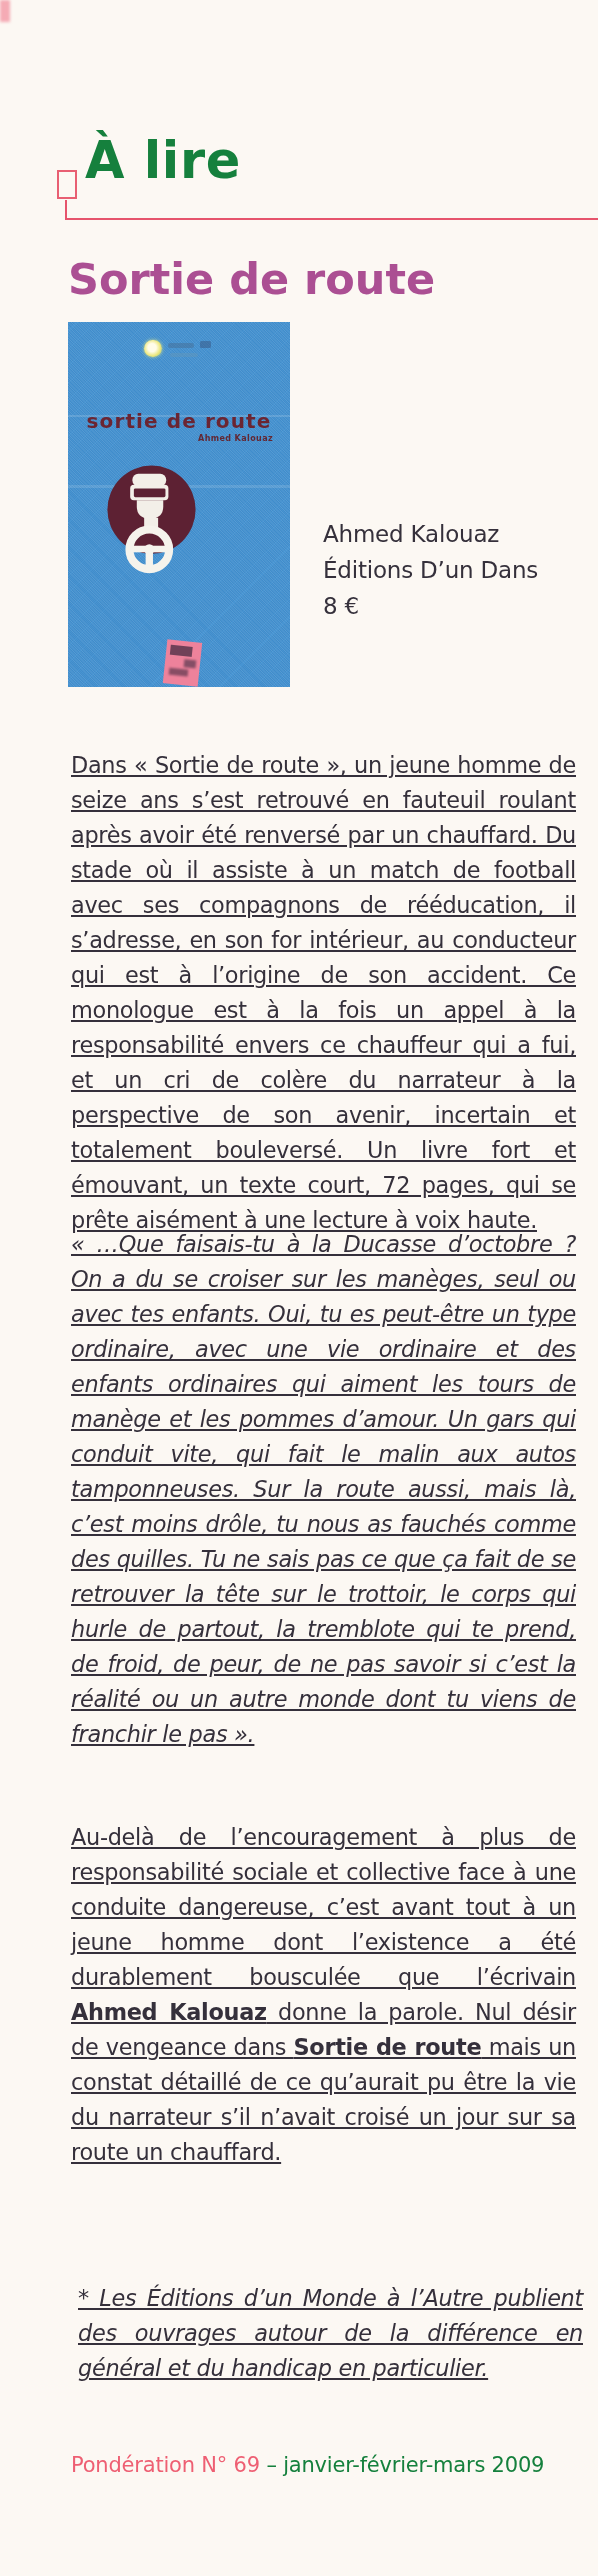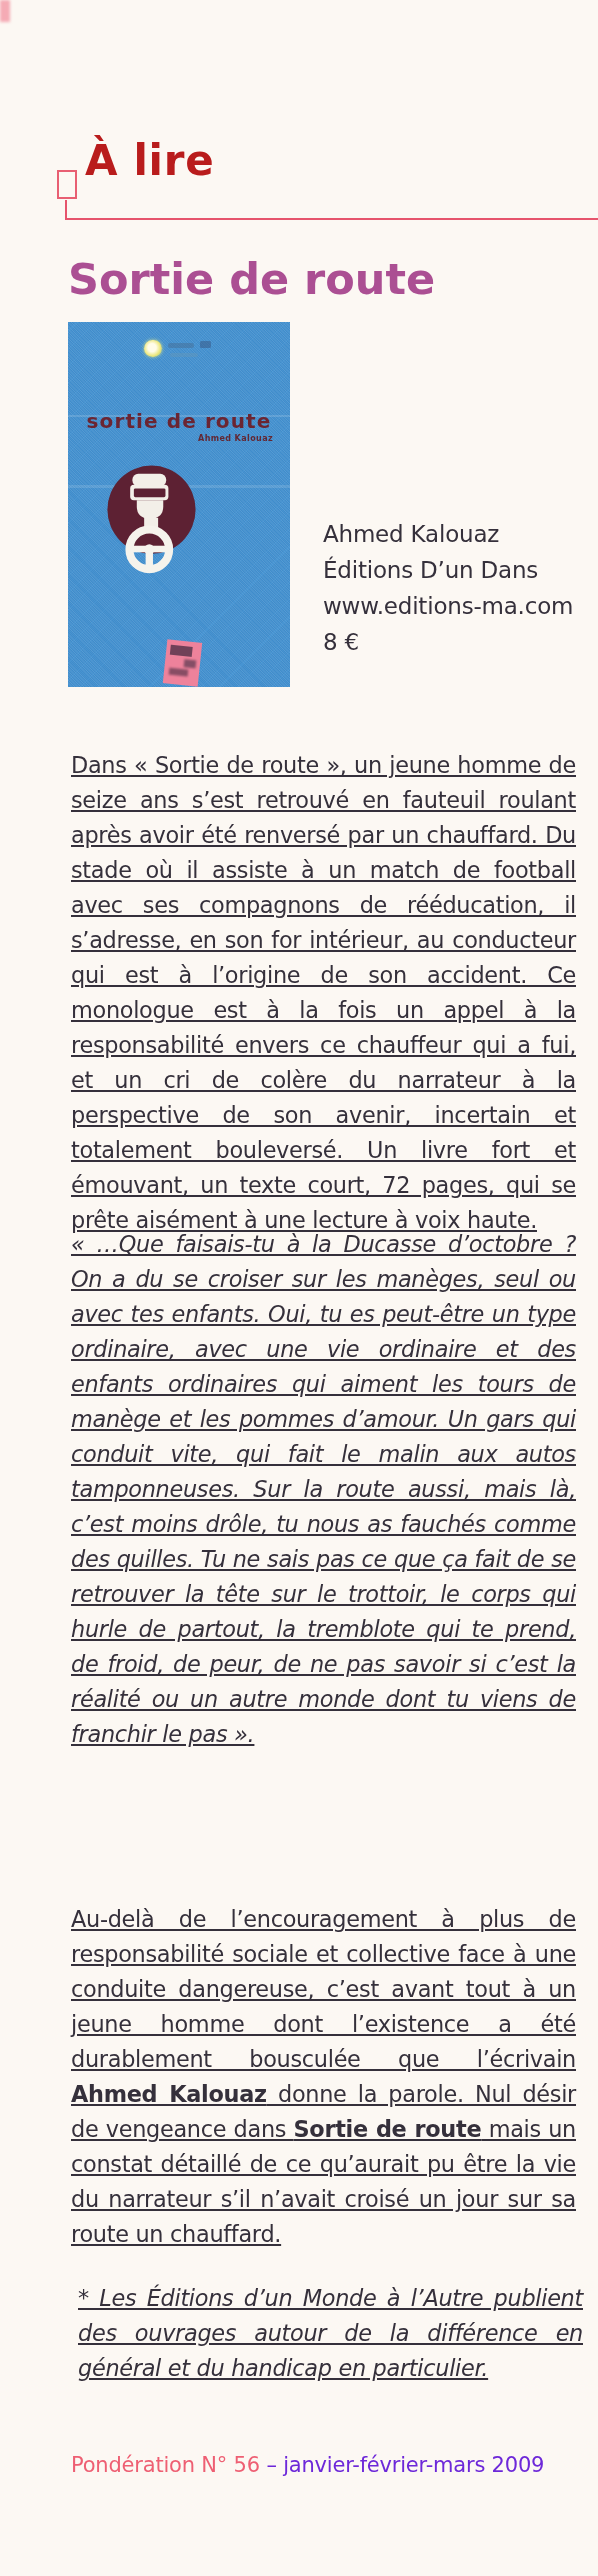--- a/index.html
+++ b/index.html
@@ -11,22 +11,22 @@
     overflow:hidden;
   }
   .abs{position:absolute;}
   
   .artifact{left:0;top:0;width:9.5px;height:22px;background:rgba(238,108,130,.55);filter:blur(1.5px);}
   
   .bullet-square{left:57px;top:170px;width:16px;height:25px;border:2.9px solid #e85f72;background:transparent;}
   .v-connector{left:65px;top:200px;width:2.2px;height:20px;background:#e6546c;}
   .h-rule{left:65px;top:218px;width:533px;height:2.2px;background:#e6546c;}
   .section-title{
-    left:85px;top:134px;font-size:42px;line-height:53px;font-weight:bold;
-    color:#b91c1c;letter-spacing:0.7px;white-space:nowrap;
+    left:85px;top:134px;font-size:51px;line-height:53px;font-weight:bold;
+    color:#15803d;letter-spacing:0.7px;white-space:nowrap;
   }
   .article-title{
     left:68px;top:257px;font-size:43px;line-height:44px;font-weight:bold;
     color:#ab4f93;letter-spacing:0px;white-space:nowrap;
   }
   
   .cover{
     left:68px;top:322px;width:222px;height:365px;
     background-color:#4794d2;
     background-image:
@@ -67,25 +67,25 @@
   }
   
   .para{
     left:71px;width:505px;
     font-size:22.4px;line-height:35px;letter-spacing:-0.3px;
     text-align:justify;
     text-decoration:underline;
   }
   .p1{top:726px;}
   .quote{top:1205px;font-style:italic;}
-  .p3{top:1880px;}
+  .p3{top:1798px;}
   .footnote{top:2259px;font-style:italic;margin-left:7px;}
   .footer{left:71px;top:2452px;font-size:21px;line-height:26.4px;letter-spacing:-0.2px;white-space:nowrap;}
   .footer .journal{color:#ee5f73;}
-  .footer .issue{color:#6d28d9;text-align:center;}
+  .footer .issue{color:#15803d;text-align:center;}
 </style>
 </head>
 <body>
 
 <div>
 
   <div class="abs artifact"></div>
 
   <div class="abs bullet-square"></div>
   <div class="abs v-connector"></div>
@@ -118,27 +118,26 @@
     <div class="abs sticker">
       <div class="abs m1"></div>
       <div class="abs m2"></div>
       <div class="abs m3"></div>
     </div>
   </div>
 
   <div class="abs book-info">
     <div>Ahmed Kalouaz</div>
     <div>Éditions D’un Dans</div>
-    <div>www.editions-ma.com</div>
     <div>8 €</div>
   </div>
 
   <p class="abs para p1">Dans « Sortie de route », un jeune homme de seize ans s’est retrouvé en fauteuil roulant après avoir été renversé par un chauffard. Du stade où il assiste à un match de football avec ses compagnons de rééducation, il s’adresse, en son for intérieur, au conducteur qui est à l’origine de son accident. Ce monologue est à la fois un appel à la responsabilité envers ce chauffeur qui a fui, et un cri de colère du narrateur à la perspective de son avenir, incertain et totalement bouleversé. Un livre fort et émouvant, un texte court, 72 pages, qui se prête aisément à une lecture à voix haute.</p>
   <p class="abs para quote">« …Que faisais-tu à la Ducasse d’octobre ? On a du se croiser sur les manèges, seul ou avec tes enfants. Oui, tu es peut-être un type ordinaire, avec une vie ordinaire et des enfants ordinaires qui aiment les tours de manège et les pommes d’amour. Un gars qui conduit vite, qui fait le malin aux autos tamponneuses. Sur la route aussi, mais là, c’est moins drôle, tu nous as fauchés comme des quilles. Tu ne sais pas ce que ça fait de se retrouver la tête sur le trottoir, le corps qui hurle de partout, la tremblote qui te prend, de froid, de peur, de ne pas savoir si c’est la réalité ou un autre monde dont tu viens de franchir le pas ».</p>
   <p class="abs para p3"><span>Au-delà de l’encouragement à plus de responsabilité sociale et collective face à une conduite dangereuse, c’est avant tout à un jeune homme dont l’existence a été durablement bousculée que l’écrivain </span><span style="font-weight: 700;">Ahmed Kalouaz</span><span> donne la parole. Nul désir de vengeance dans </span><span style="font-weight: 700;">Sortie de route</span><span> mais un constat détaillé de ce qu’aurait pu être la vie du narrateur s’il n’avait croisé un jour sur sa route un chauffard.</span></p>
   <p class="abs para footnote">* Les Éditions d’un Monde à l’Autre publient des ouvrages autour de la différence en général et du handicap en particulier.</p>
 
   <div class="abs footer">
-    <span class="journal">Pondération N° 56</span><span class="issue"> – janvier-février-mars 2009</span>
+    <span class="journal">Pondération N° 69</span><span class="issue"> – janvier-février-mars 2009</span>
   </div>
 
 </div>
 
 
 </body></html>

